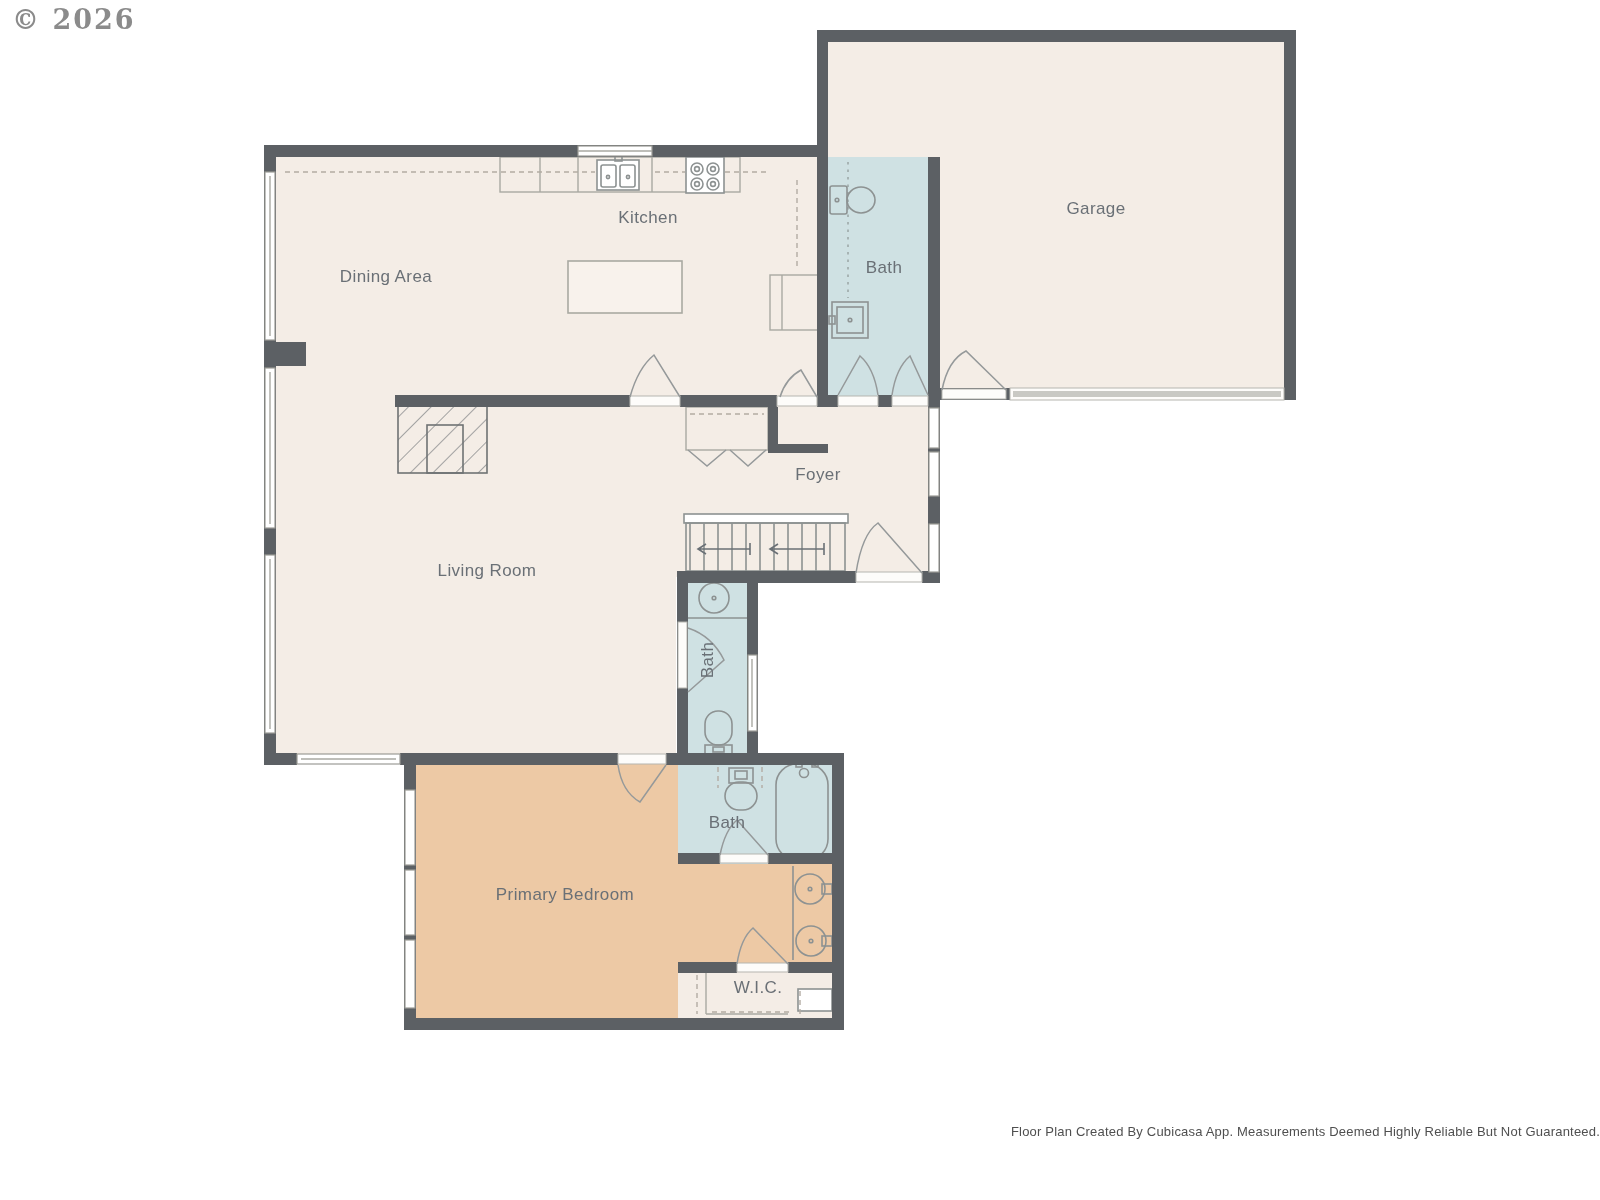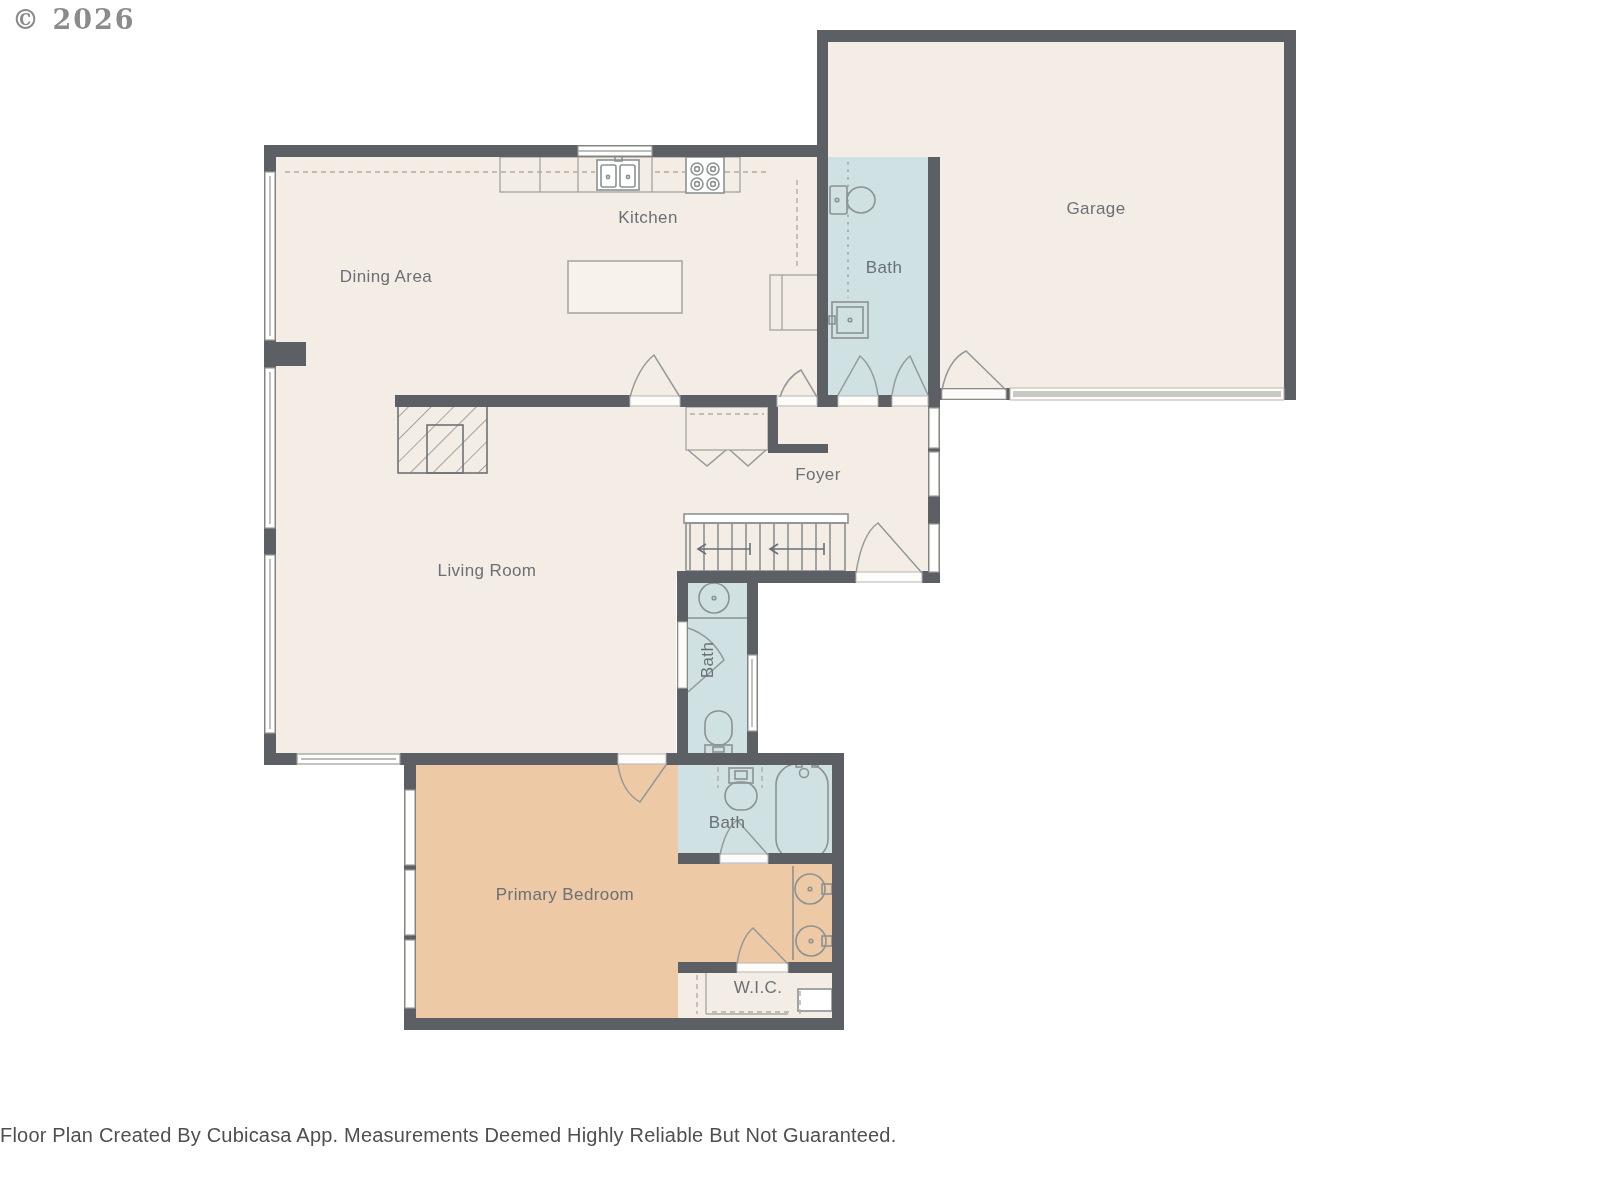--- a/index.html
+++ b/index.html
@@ -1,21 +1,21 @@
 <!DOCTYPE html>
 <html><head>
 <meta charset="utf-8">
 <style>
   html,body{margin:0;padding:0;background:#ffffff;}
   .page{position:relative;width:1600px;height:1184px;background:#ffffff;overflow:hidden;
         font-family:"Liberation Sans",sans-serif;}
   .copyright{position:absolute;left:12px;top:4px;font-family:"DejaVu Serif",serif;
              font-weight:bold;font-size:27px;letter-spacing:2px;color:#8b8b8b;}
-  .footer{position:absolute;left:0;right:0;top:1124px;text-align:left;
-          font-size:20px;color:#4f4f4f;letter-spacing:.2px;}
+  .footer{position:absolute;left:0;right:0;top:1124px;text-align:right;
+          font-size:13px;color:#4f4f4f;letter-spacing:.2px;}
   svg{position:absolute;left:0;top:0;}
   .wall{fill:#5c6064;}
   .floor{fill:#f4ede6;}
   .floor-bath{fill:#cfe1e3;}
   .floor-peach{fill:#edc9a5;}
   .fx{fill:none;stroke:#8d9292;stroke-width:1.6;}
   .fxw{fill:#ffffff;stroke:#8d9292;stroke-width:1.6;}
   .fxl{fill:#f8f2ec;stroke:#a9a9a2;stroke-width:1.6;}
   .thin{fill:none;stroke:#a9a9a2;stroke-width:1.4;}
   .window{fill:#ffffff;stroke:#9c9c96;stroke-width:1.2;}

